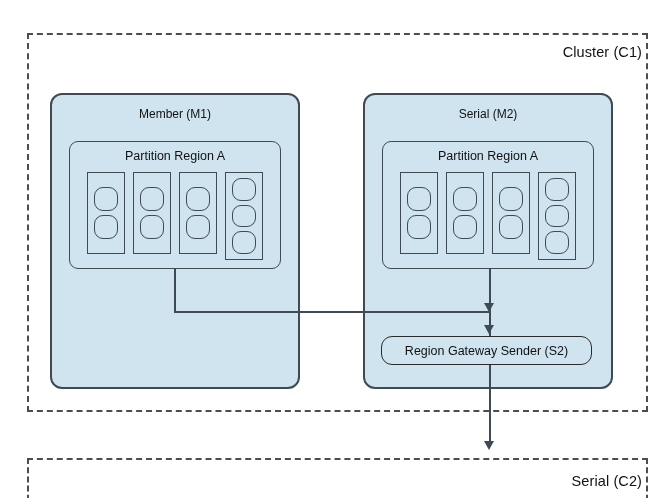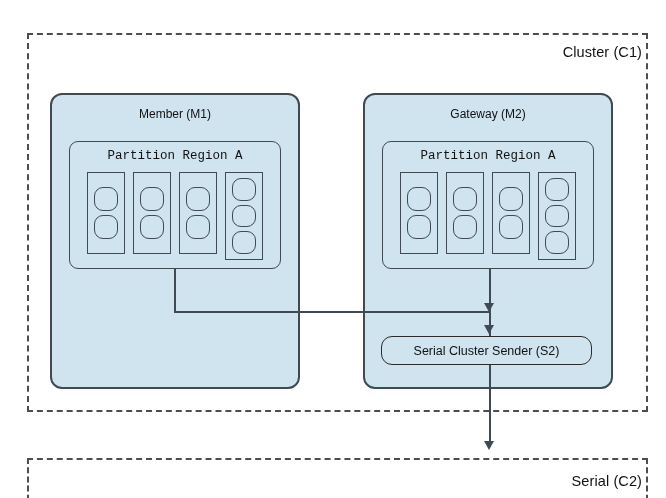--- a/index.html
+++ b/index.html
@@ -56,21 +56,20 @@
     box-sizing: border-box;
   }
   .region-label {
     position: absolute;
     top: 7px;
     left: 0;
     right: 0;
     text-align: center;
     font-size: 12.5px;
     color: #111111;
-    font-family: Liberation Mono, monospace;
   }
   .bucket-row {
     position: absolute;
     left: 0;
     right: 0;
     display: flex;
     justify-content: center;
     align-items: flex-start;
     gap: 8px;
   }
@@ -150,21 +149,21 @@
       </div>
       <div class="bucket" style="height:88px;">
         <div class="entry"></div>
         <div class="entry"></div>
         <div class="entry"></div>
       </div>
     </div>
   </div>
 
   <div class="member" style="left:363px; top:75px; width:250px; height:296px;">
-    <div class="member-label">Gateway (M2)</div>
+    <div class="member-label">Serial (M2)</div>
   </div>
 
   <div class="region" style="left:382px; top:123px; width:212px; height:128px;">
     <div class="region-label">Partition Region A</div>
 
     <div class="bucket-row" style="top:30px;">
       <div class="bucket" style="height:82px;">
         <div class="entry"></div>
         <div class="entry"></div>
       </div>
@@ -185,21 +184,21 @@
   </div>
 
   <div class="conn conn-v" style="left:174px; top:251px; height:44px;"></div>
   <div class="conn conn-h" style="left:174px; top:293px; width:317px;"></div>
   <div class="arrowhead" style="left:484px; top:285px;"></div>
 
   <div class="conn conn-v" style="left:489px; top:251px; height:68px;"></div>
   <div class="arrowhead" style="left:484px; top:307px;"></div>
 
   <div class="sender" style="left:381px; top:318px; width:211px; height:29px;">
-    <span>Serial Cluster Sender (S2)</span>
+    <span>Region Gateway Sender (S2)</span>
   </div>
 
   <div class="conn conn-v" style="left:489px; top:347px; height:79px;"></div>
   <div class="arrowhead" style="left:484px; top:423px;"></div>
 
   <div class="cluster" style="left:27px; top:440px; width:621px; height:52px;"></div>
   <div class="cluster-label" style="top:455px; right:24px;">Serial (C2)</div>
 
 </div>
 

